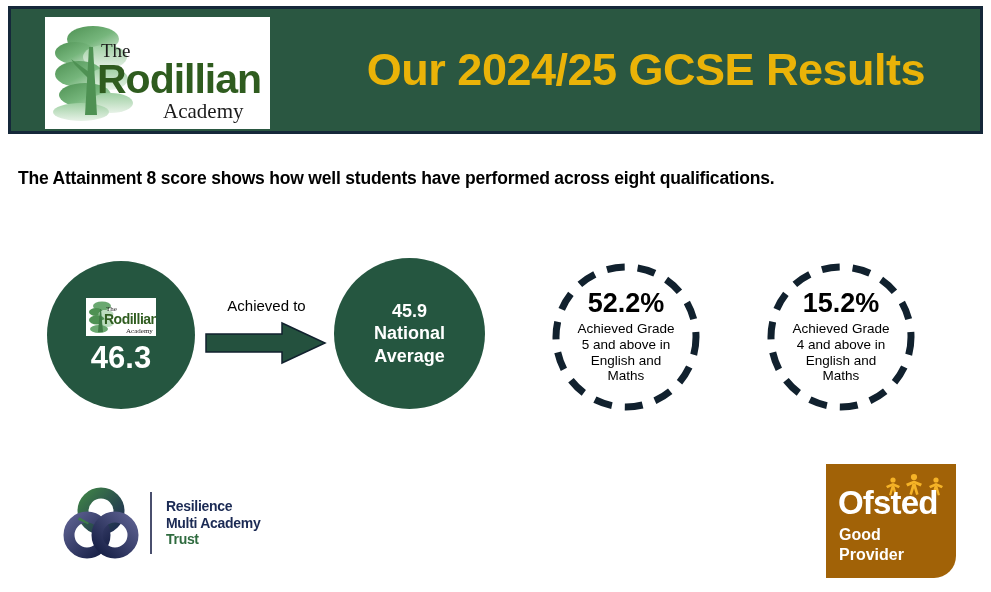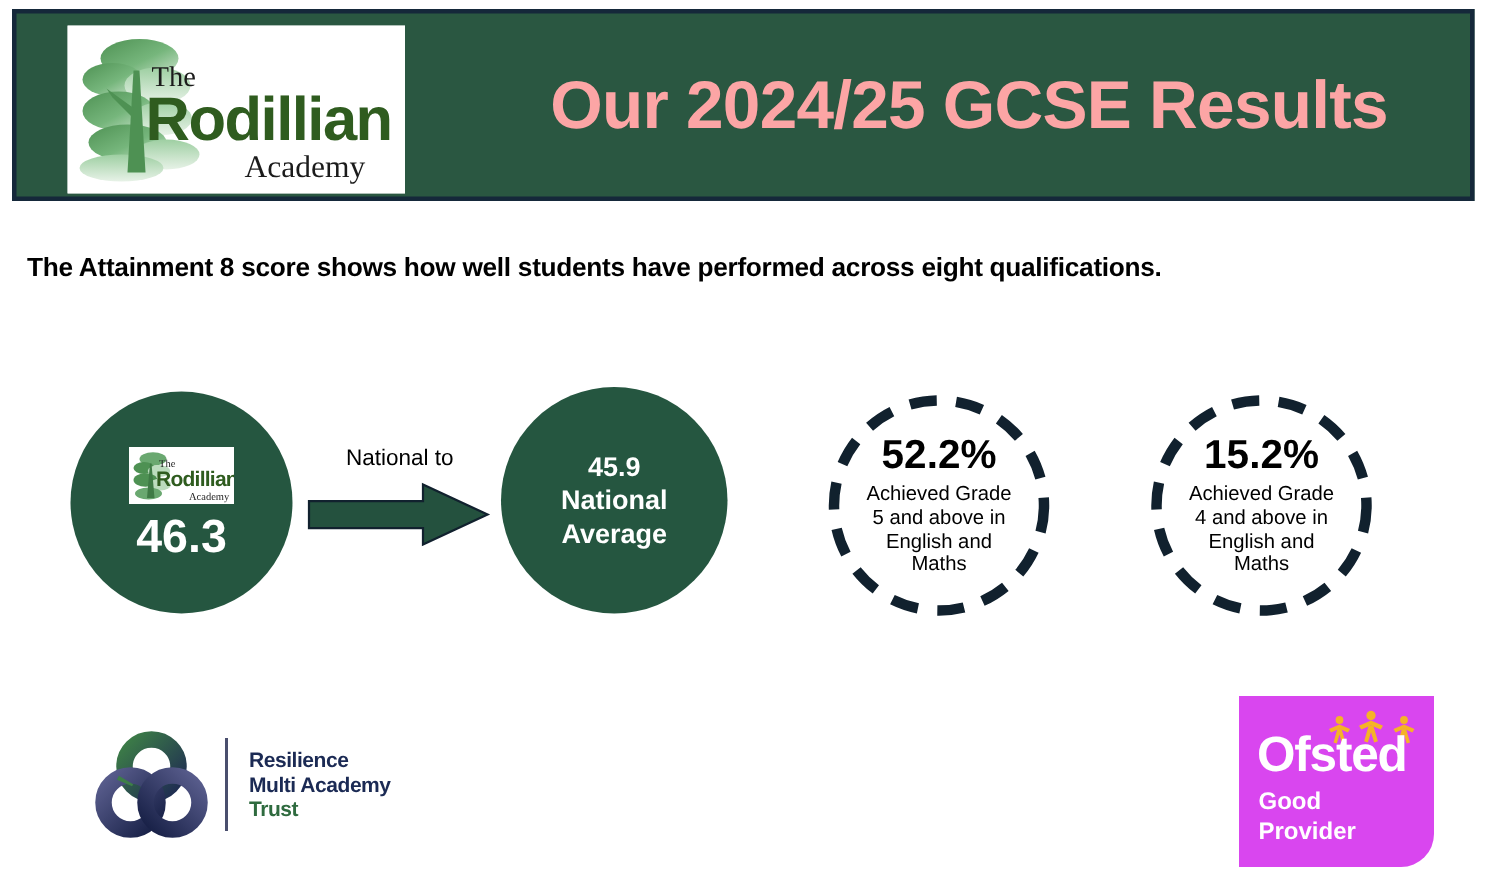--- a/index.html
+++ b/index.html
@@ -39,21 +39,21 @@
   }
   #header-title {
     position: absolute;
     left: 305px;
     top: 0;
     width: 660px;
     height: 122px;
     display: flex;
     align-items: center;
     justify-content: center;
-    color: #fca5a5;
+    color: #eab308;
     font-size: 45px;
     font-weight: bold;
     letter-spacing: -0.5px;
     white-space: nowrap;
   }
 
   
   .rodillian-logo {
     position: relative;
     width: 100%;
@@ -202,21 +202,21 @@
   }
   .rmat-navy { color: #1b2a54; display: block; }
   .rmat-green { color: #2f6b3f; display: block; }
 
   #ofsted-badge {
     position: absolute;
     left: 826px;
     top: 464px;
     width: 130px;
     height: 114px;
-    background: #d946ef;
+    background: #a16207;
     border-radius: 0 0 22px 0;
     color: #ffffff;
     overflow: hidden;
   }
   #ofsted-stars {
     position: absolute;
     left: 56px;
     top: 8px;
     width: 66px;
     height: 26px;
@@ -297,21 +297,21 @@
       </g>
       <text x="20" y="13" font-family="Liberation Serif, serif" font-size="7" fill="#1b1b1b">The</text>
       <text x="18" y="26" font-family="Liberation Sans, sans-serif" font-size="14" font-weight="bold" fill="#2f5c1f" letter-spacing="-0.5">Rodillian</text>
       <text x="40" y="35" font-family="Liberation Serif, serif" font-size="7" fill="#1b1b1b">Academy</text>
     </svg>
   </div>
   <div id="attainment-value">46.3</div>
 </div>
 
 <div id="compared-block">
-  <div id="compared-label">National to</div>
+  <div id="compared-label">Achieved to</div>
   <svg id="compared-arrow" width="125" height="46" viewBox="0 0 125 46" xmlns="http://www.w3.org/2000/svg">
     <path d="M2 14 L78 14 L78 3 L121 23 L78 43 L78 32 L2 32 Z" fill="#24513e" stroke="#11212e" stroke-width="1.5"></path>
   </svg>
 </div>
 
 <div class="circle-solid" id="circle-national">
   <div id="national-value">45.9</div>
   <div id="national-label">National
 Average</div>
 </div>

